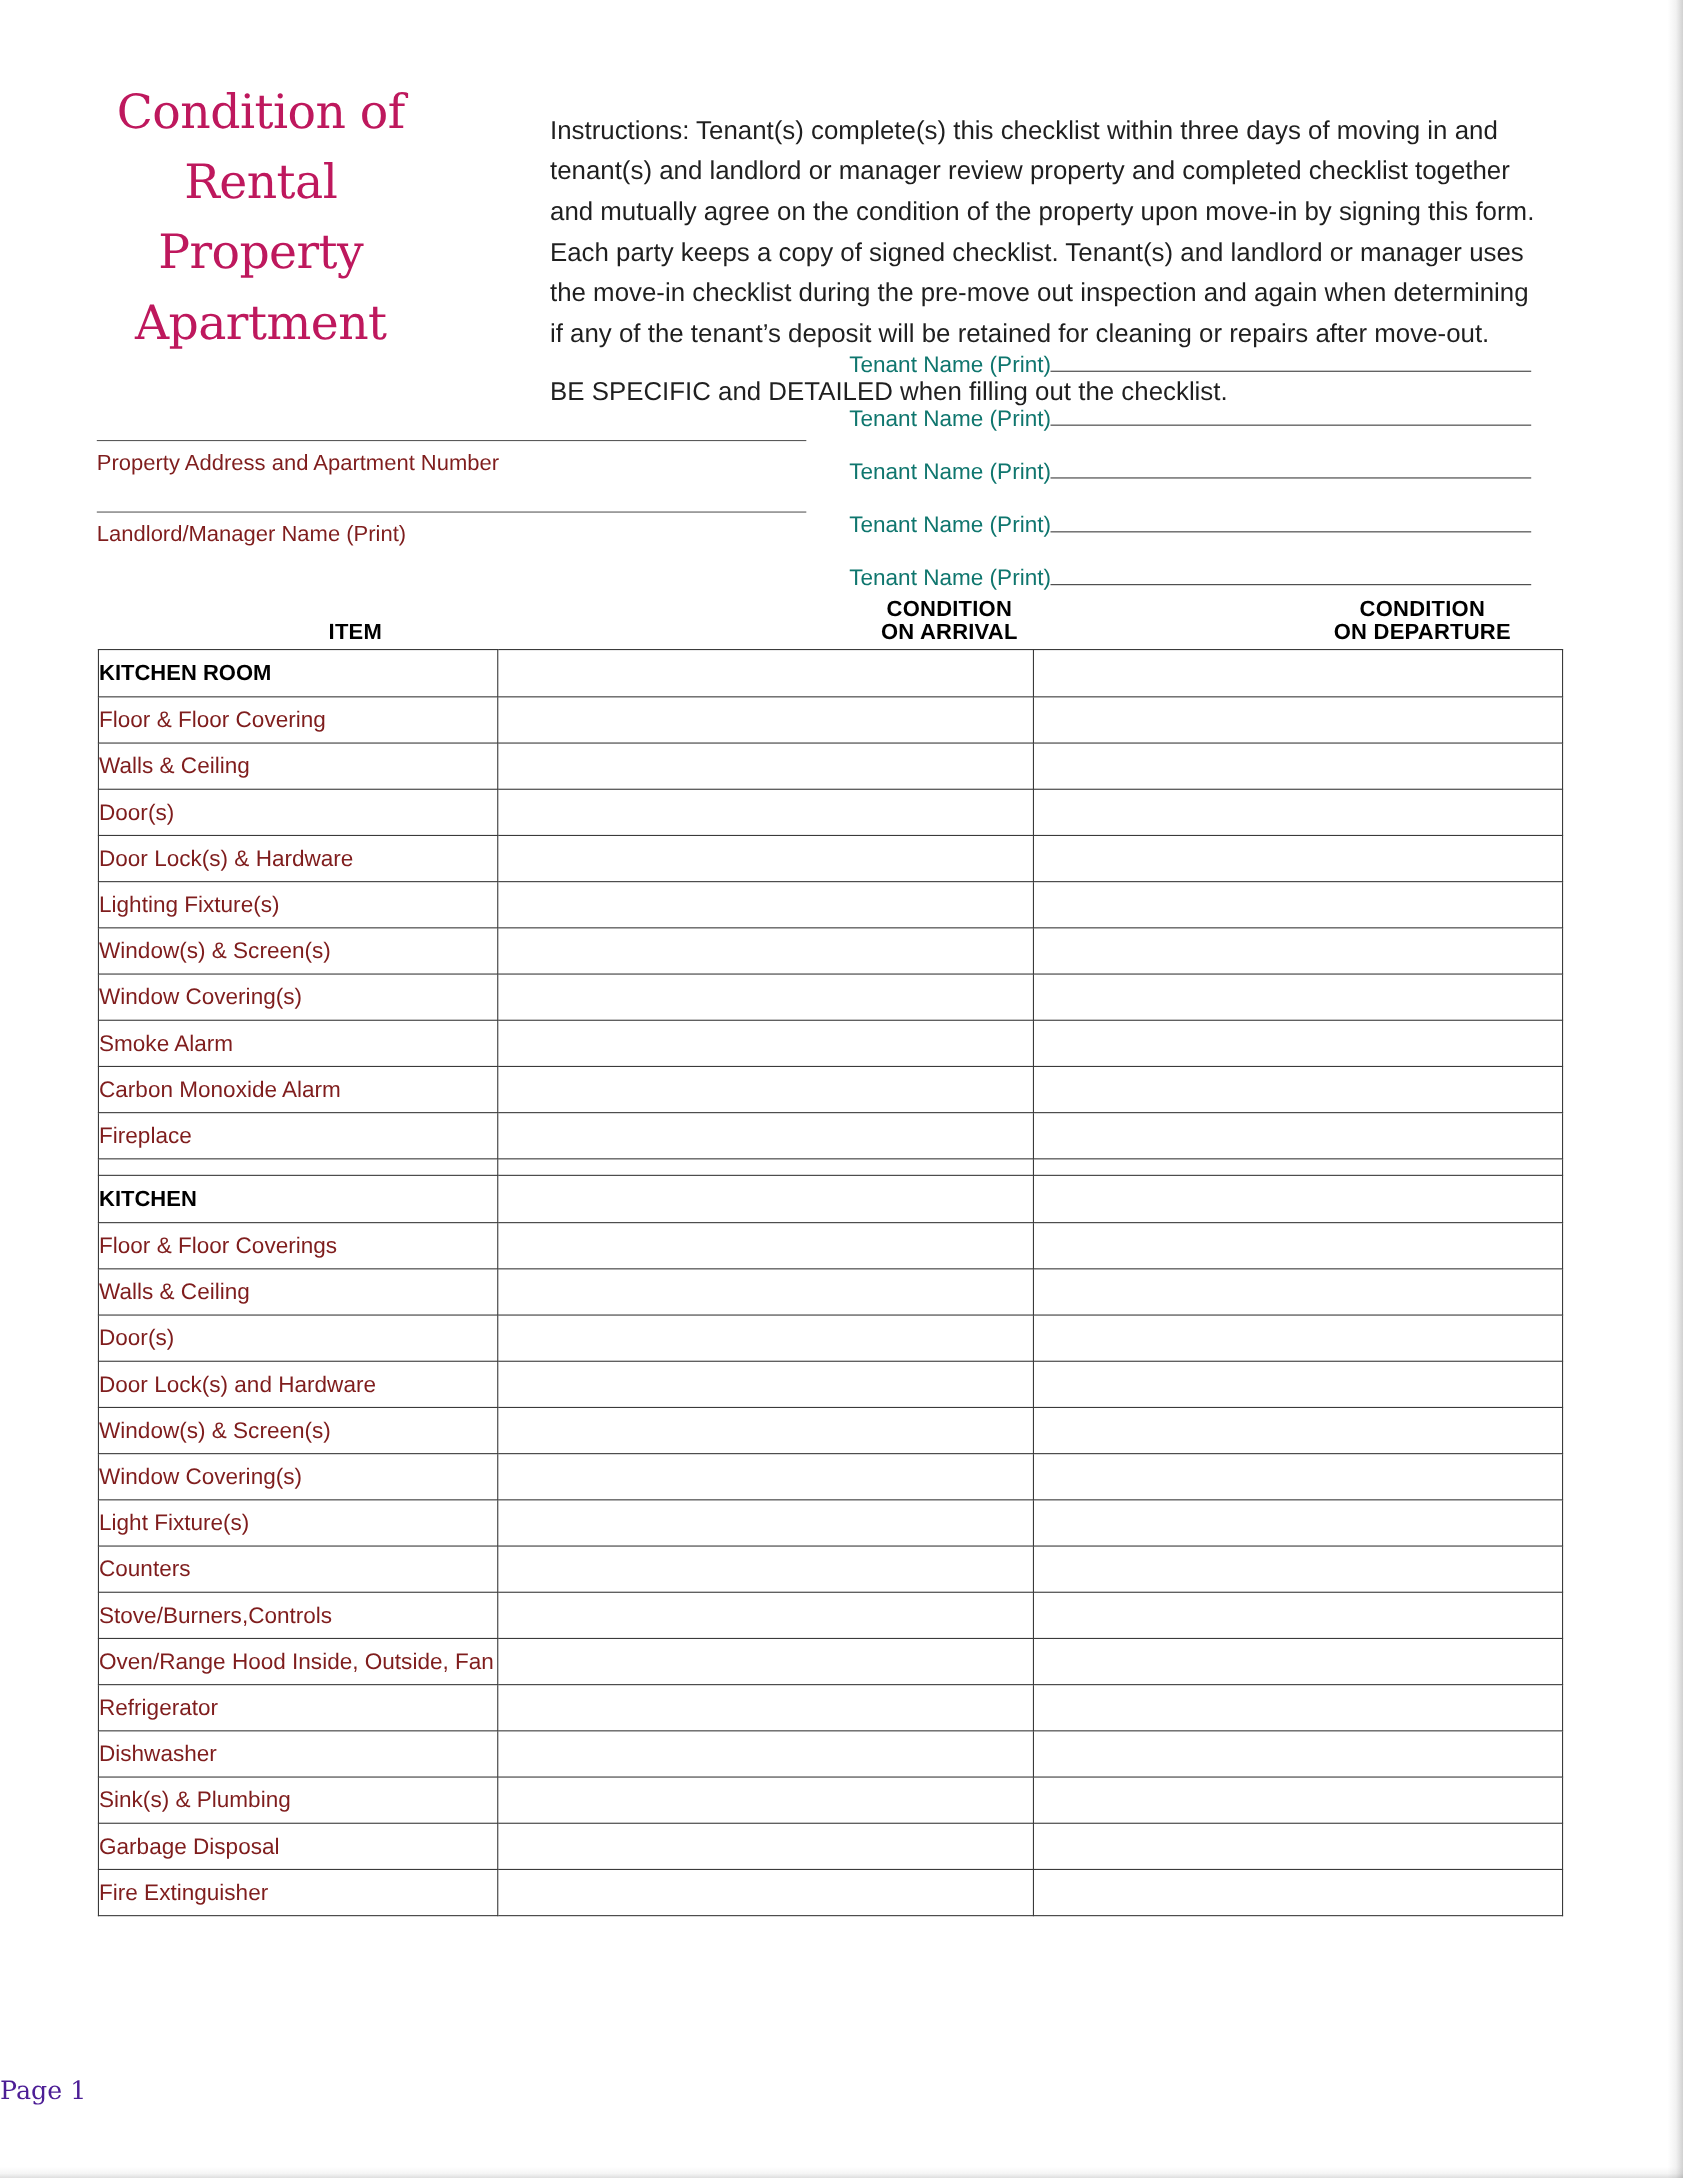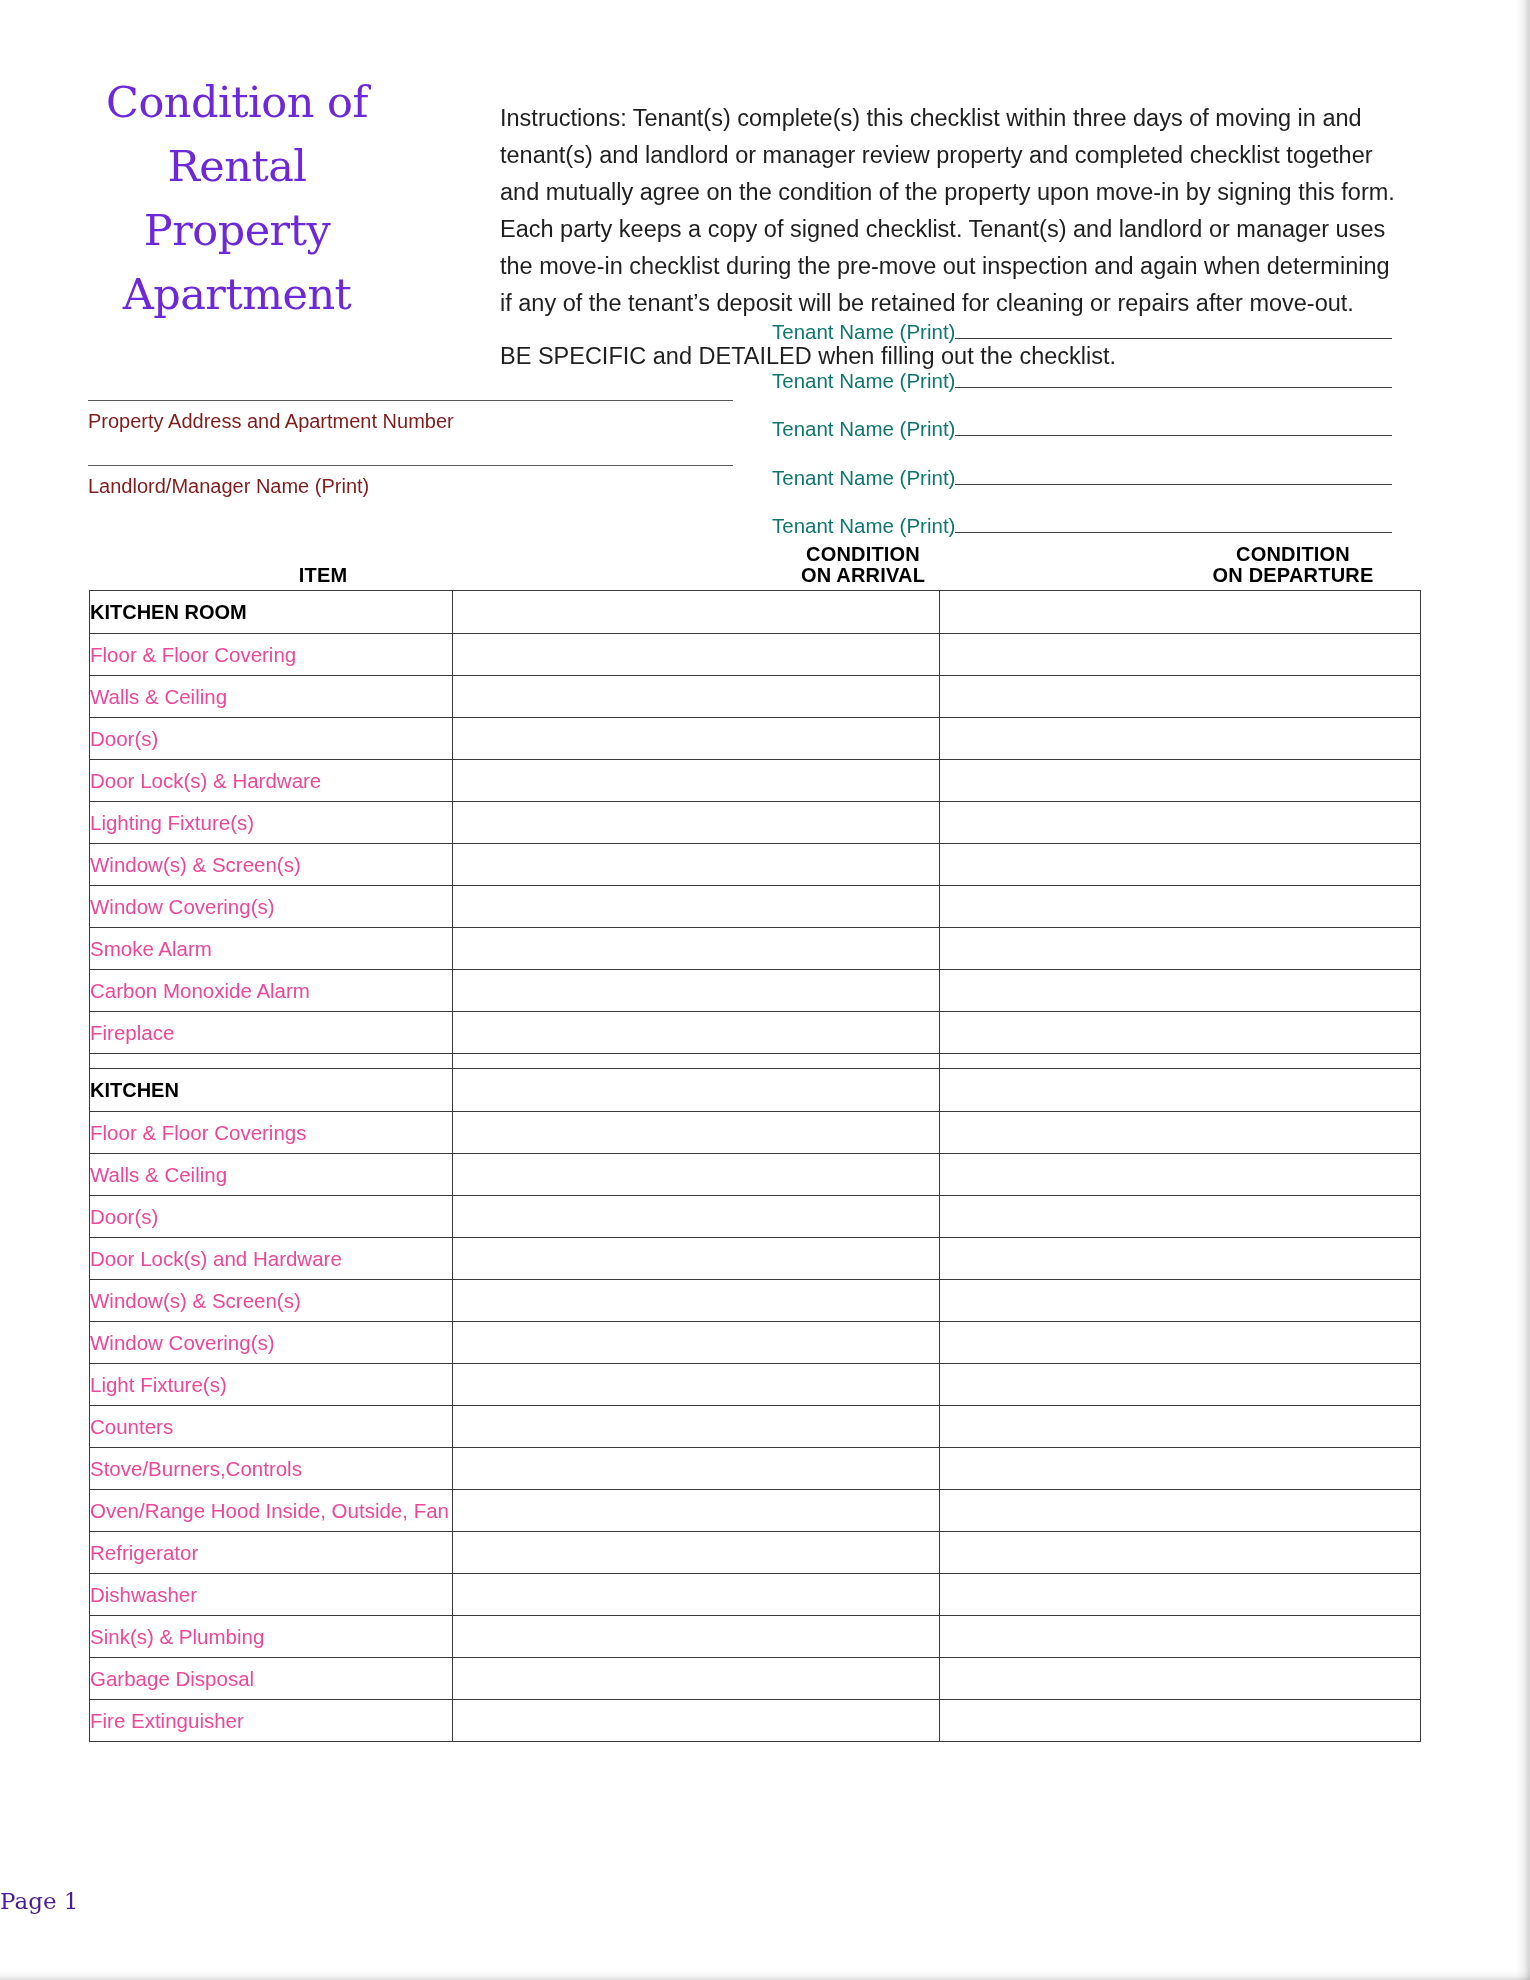--- a/index.html
+++ b/index.html
@@ -50,21 +50,21 @@
   
   .doc-title {
     position: absolute;
     left: 72px;
     top: 70px;
     width: 330px;
     font-family: "DejaVu Serif", serif;
     font-size: 43px;
     line-height: 64px;
     text-align: center;
-    color: #6d28d9;
+    color: #be185d;
     letter-spacing: -0.5px;
   }
   .doc-title div { white-space: nowrap; }
 
   .instructions {
     position: absolute;
     left: 500px;
     top: 100px;
     width: 900px;
     font-size: 23.5px;
@@ -155,21 +155,21 @@
   .col-item  { width: 363px; }
   .col-arr   { width: 487px; }
   .col-dep   { width: 481px; }
 
   .checklist tr.item-row td { height: 41px; }
   .checklist tr.section-row td { height: 42px; }
   .checklist tr.spacer-row td { height: 14px; }
 
   .cell-label {
     font-size: 20.5px;
-    color: #ec4899;
+    color: #7f1d1d;
     padding-left: 10px;
     line-height: 22px;
     white-space: nowrap;
   }
   .cell-label.section {
     font-weight: bold;
     color: #000;
     font-size: 20px;
   }
   .cell-blank { }

